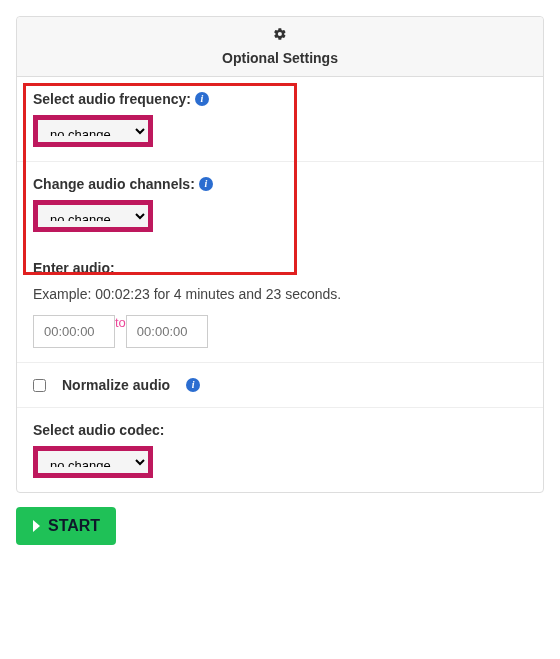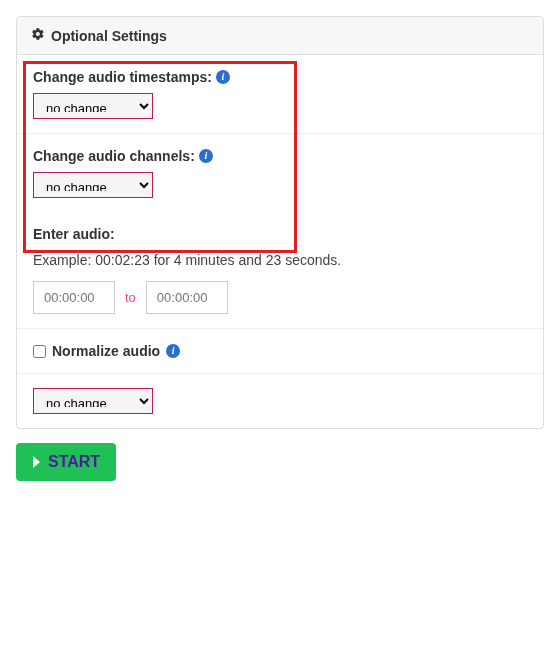--- a/index.html
+++ b/index.html
@@ -18,20 +18,21 @@
     .panel-header {
       background: #f7f7f7;
       padding: 10px 14px;
       border-bottom: 1px solid #ddd;
       display: flex;
       align-items: center;
       gap: 6px;
       font-weight: 600;
       border-top-left-radius: 4px;
       border-top-right-radius: 4px;
+      flex-direction: column;
     }
     .section {
       padding: 14px 16px;
       border-bottom: 1px solid #eee;
     }
     .section:last-child { border-bottom: none; }
     .highlight-box {
       position: relative;
     }
     .highlight-border {
@@ -46,25 +47,25 @@
     }
     .row-label {
       font-weight: 600;
       margin-bottom: 8px;
       display: flex;
       align-items: center;
       gap: 4px;
     }
     select {
       background: #f5f5f5;
-      border: 1px solid #be185d;
+      border: 5px solid #be185d;
       padding: 6px 8px;
       font-size: 13px;
       min-width: 120px;
-      height: 26px;
+      height: 32px;
     }
     .info-icon {
       display: inline-flex;
       align-items: center;
       justify-content: center;
       width: 14px;
       height: 14px;
       background: #2b6dd0;
       color: #fff;
       border-radius: 50%;
@@ -75,47 +76,45 @@
       line-height: 1;
     }
     .gear-icon svg { width: 14px; height: 14px; fill: #333; }
     .desc-text {
       color: #444;
       margin-bottom: 8px;
       line-height: 1.5;
     }
     .trim-row {
       display: flex;
-      align-items: center;
-      gap: 10px;
       margin-top: 10px;
     }
     .trim-input {
       border: 1px solid #ccc;
       padding: 8px 10px;
       width: 82px;
       font-size: 13px;
       color: #999;
     }
     .trim-to { font-size: 13px; color: #ec4899; }
     .checkbox-row {
       display: flex;
       align-items: center;
-      gap: 6px;
+      gap: 16px;
       font-weight: 600;
     }
     .checkbox-row input[type=checkbox]{
       width:13px;height:13px;
     }
     .start-btn {
       display: inline-flex;
       align-items: center;
       gap: 6px;
       background: #1fc157;
-      color: #4c1d95;
+      color: #0f172a;
       border: none;
       padding: 10px 16px;
       font-size: 16px;
       font-weight: 700;
       border-radius: 4px;
       margin-top: 14px;
       cursor: pointer;
     }
     .start-btn svg { width: 10px; height: 14px; fill: #fff; }
     .container { width: 528px; }
@@ -133,21 +132,21 @@
           </svg>
       </span>
       <span>Optional Settings</span>
     </div>
 
     <div class="highlight-box">
       <div class="highlight-border"></div>
 
       <div class="section">
         <div class="row-label">
-          <span>Change audio timestamps:</span>
+          <span>Select audio frequency:</span>
           <span class="info-icon">i</span>
         </div>
         <select>
           <option>no change</option>
         </select>
       </div>
 
       <div class="section">
         <div class="row-label">
           <span>Change audio channels:</span>
@@ -173,20 +172,23 @@
 
     <div class="section">
       <label class="checkbox-row">
         <input type="checkbox" style="">
         <span>Normalize audio</span>
         <span class="info-icon">i</span>
       </label>
     </div>
 
     <div class="section">
+      <div class="row-label">
+        <span>Select audio codec:</span>
+      </div>
       <select>
         <option>no change</option>
       </select>
     </div>
 
   </div>
 
   <button class="start-btn">
     <svg viewBox="0 0 10 14">
         <path d="M1 1 L8 7 L1 13 Z"></path>

